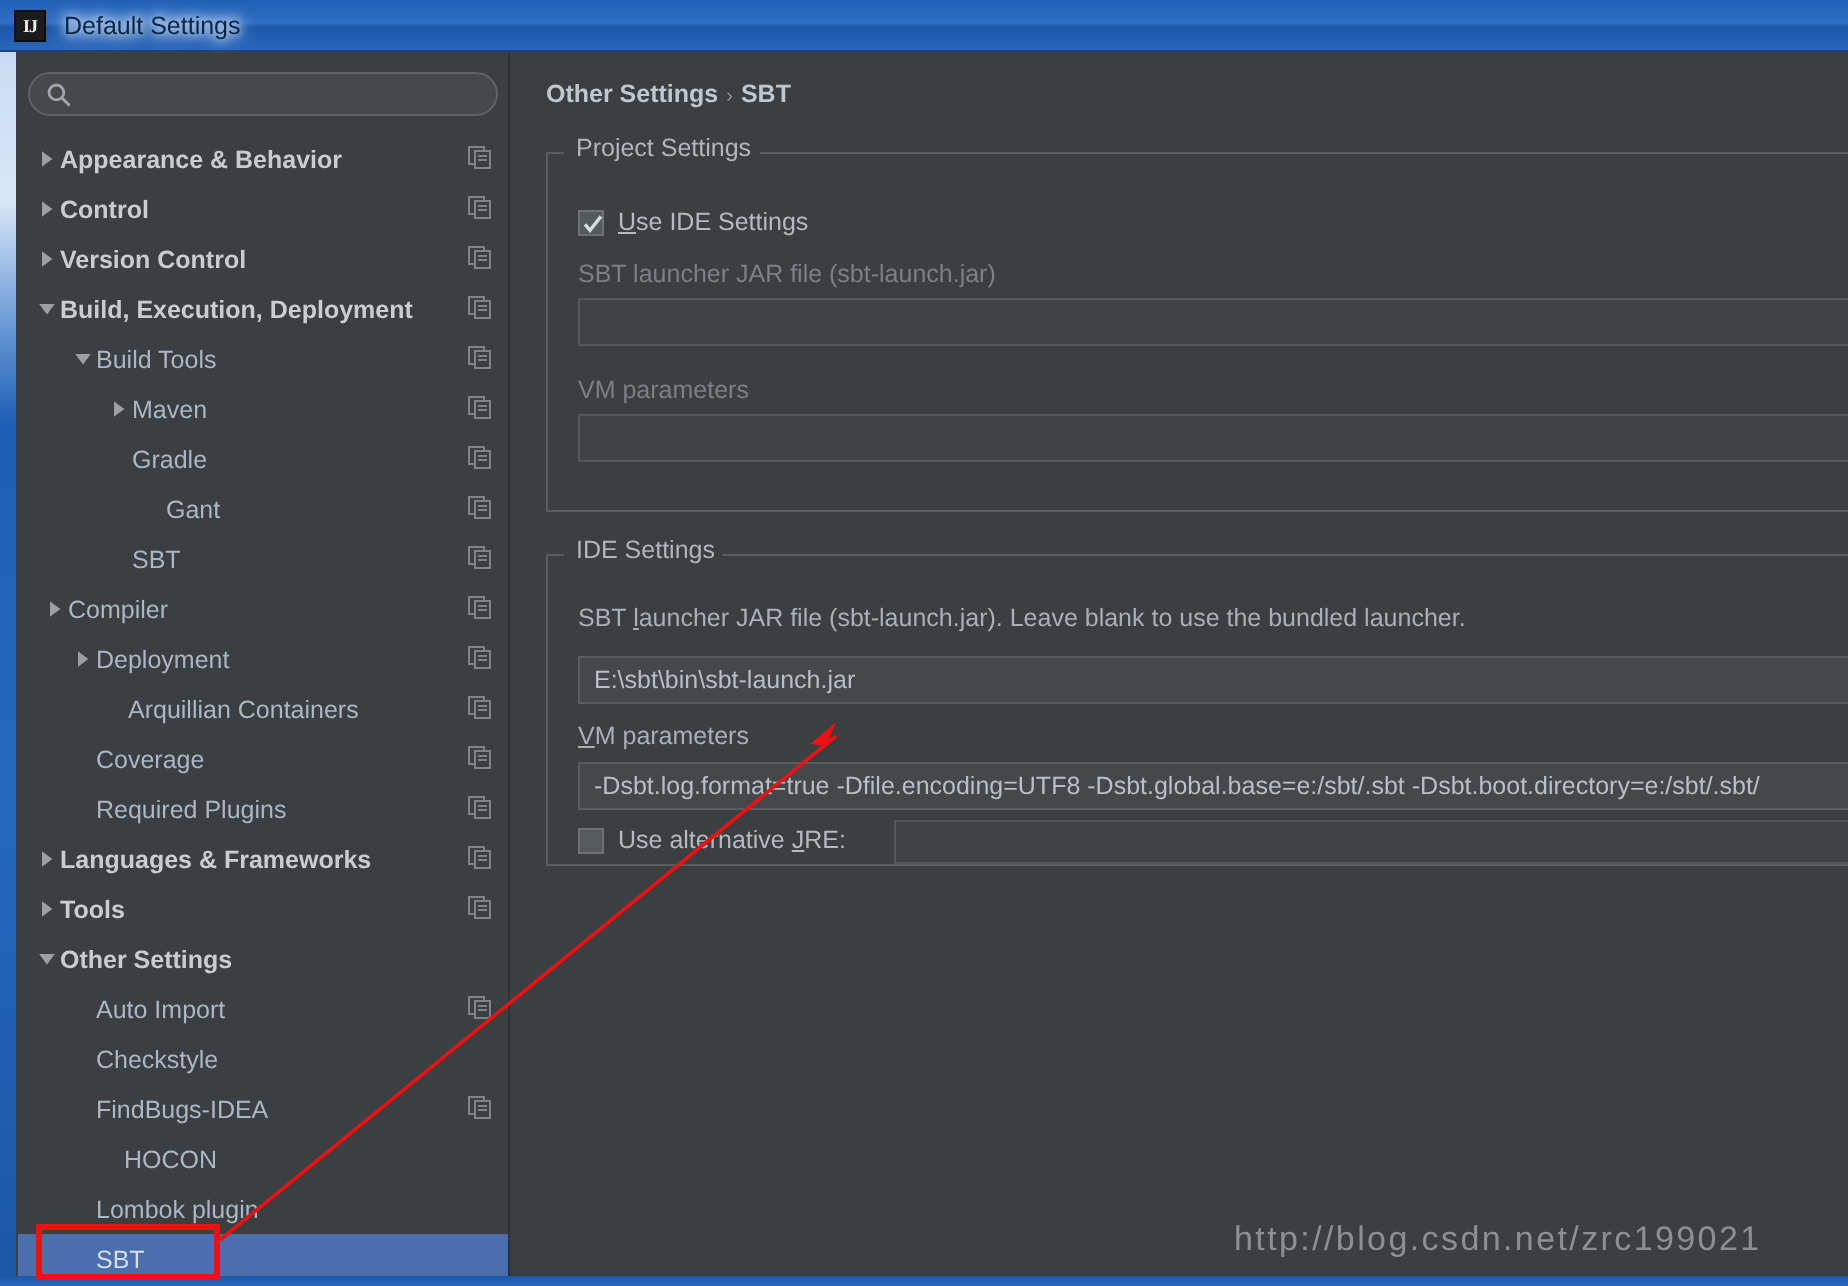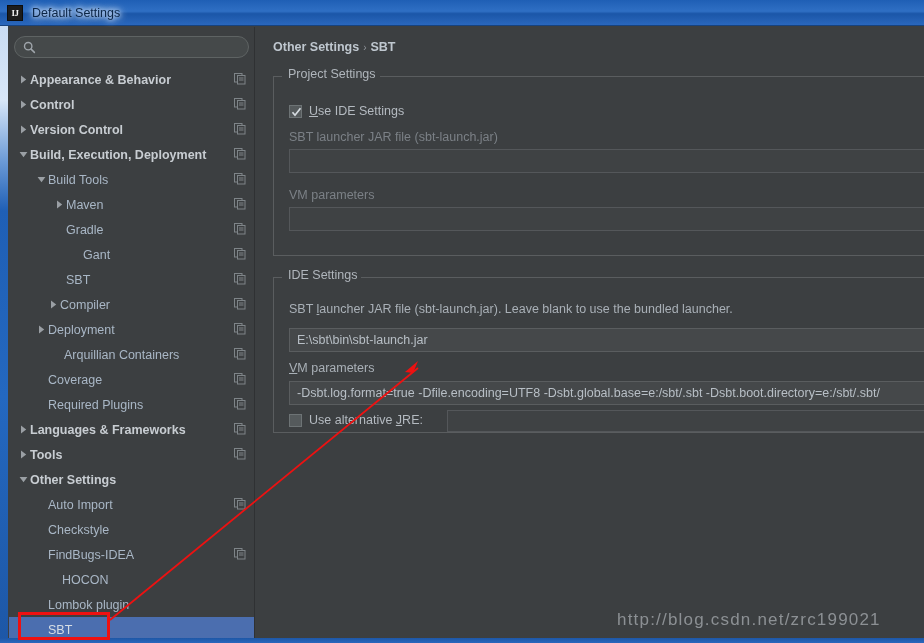--- a/index.html
+++ b/index.html
@@ -431,21 +431,21 @@
             <span class="tlabel">SBT</span>
             <span class="copy-icon">
               <svg width="12" height="12" viewBox="0 0 12 12">
                 <rect x="0.5" y="0.5" width="7.5" height="8.5" fill="none" stroke="#7e8488" stroke-width="1"></rect>
                 <rect x="3.5" y="2.5" width="7.5" height="8.5" fill="#3c3f41" stroke="#7e8488" stroke-width="1"></rect>
                 <line x1="5" y1="5" x2="9.5" y2="5" stroke="#7e8488" stroke-width="1"></line>
                 <line x1="5" y1="7" x2="9.5" y2="7" stroke="#7e8488" stroke-width="1"></line>
               </svg>
             </span>
           </div>
-          <div class="trow" style="padding-left: 38px;">
+          <div class="trow" style="padding-left: 12px;">
             <span class="twist">
               <svg width="9" height="9" viewBox="0 0 9 9">
                 <polygon points="2,0.6 7.2,4.5 2,8.4" fill="#9a9fa4"></polygon>
               </svg>
             </span>
             <span class="tlabel">Compiler</span>
             <span class="copy-icon">
               <svg width="12" height="12" viewBox="0 0 12 12">
                 <rect x="0.5" y="0.5" width="7.5" height="8.5" fill="none" stroke="#7e8488" stroke-width="1"></rect>
                 <rect x="3.5" y="2.5" width="7.5" height="8.5" fill="#3c3f41" stroke="#7e8488" stroke-width="1"></rect>

